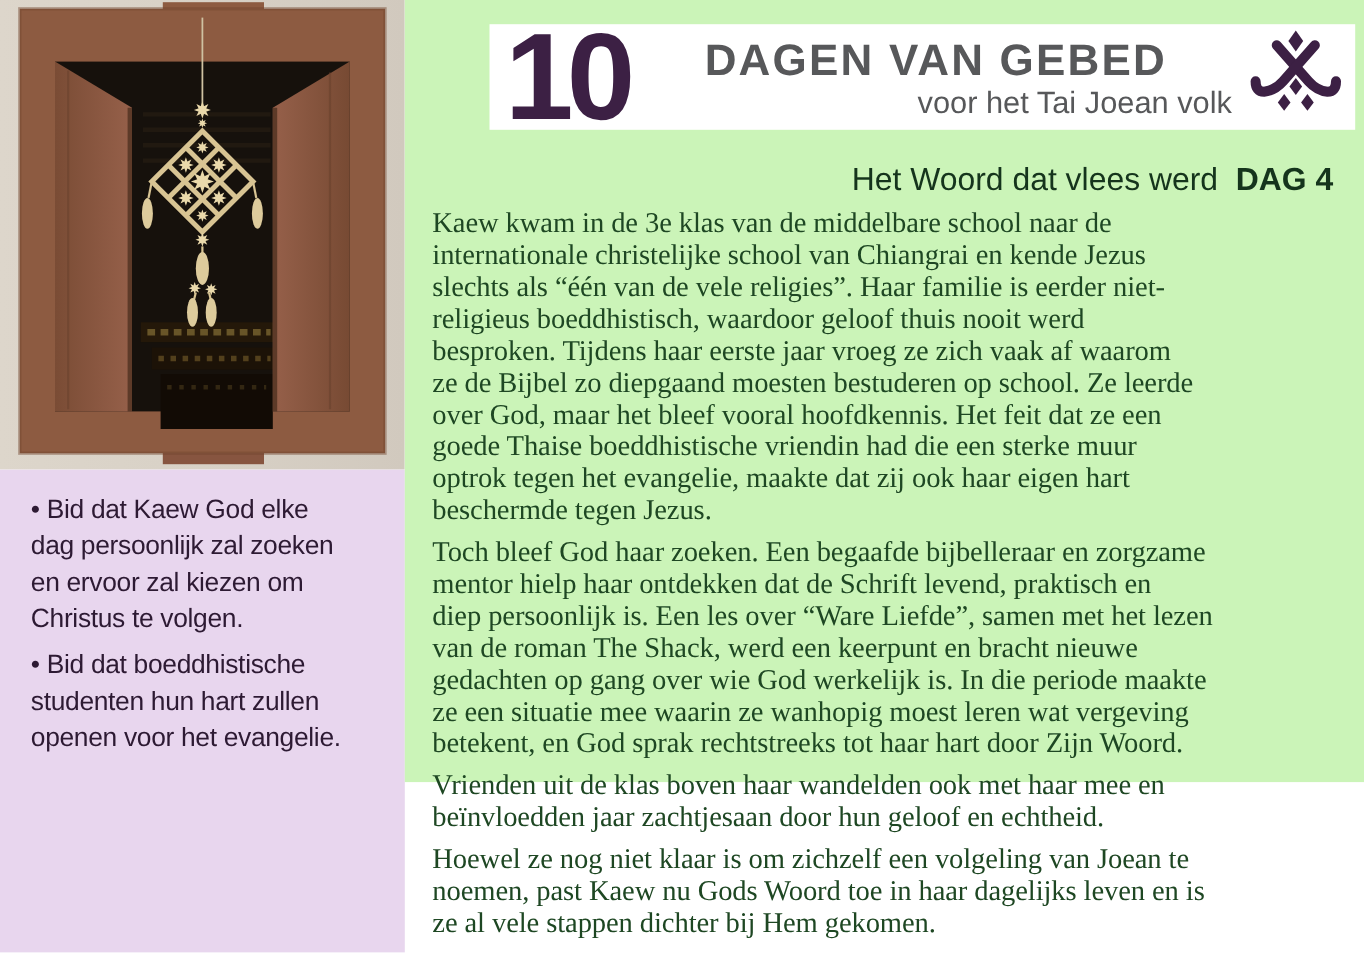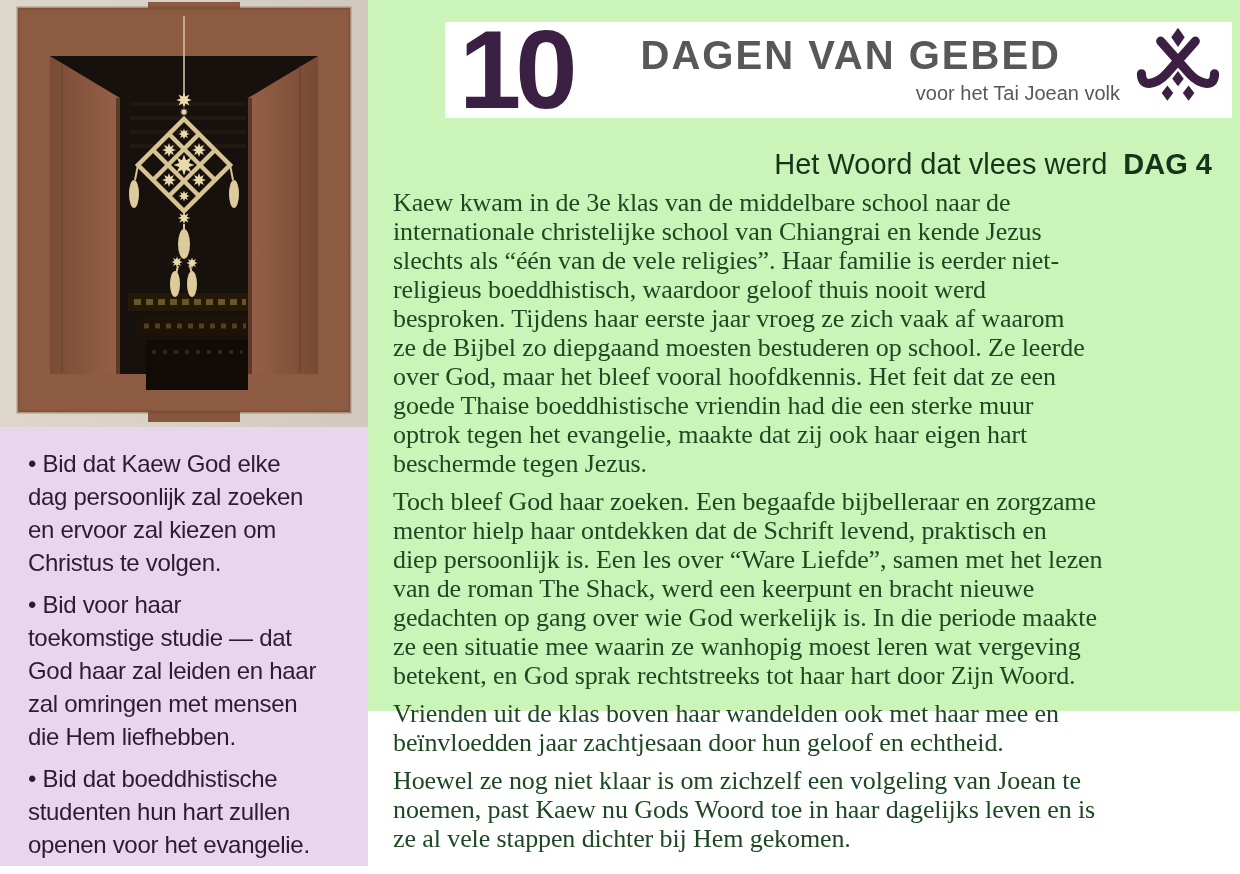--- a/index.html
+++ b/index.html
@@ -27,21 +27,21 @@
   .band {
     position:absolute; left:77px; top:22px; width:787px; height:96px;
     background:#ffffff; display:flex; align-items:center;
   }
   .band .num {
     font-size:112px; line-height:96px; font-weight:bold; color:#3c2044;
     letter-spacing:-6px; margin-left:14px; margin-right:10px;
   }
   .band .titles { flex:1; text-align:right; color:#57585a; margin-right:8px; }
   .band .t1 { font-size:40px; line-height:47px; font-weight:bold; letter-spacing:2px; white-space:nowrap;text-align:center; }
-  .band .t2 { font-size:20px; line-height:31px; margin-top:-1px; }
+  .band .t2 { font-size:28px; line-height:31px; margin-top:-1px; }
   .band .logo { width:100px; height:90px; margin-right:4px; flex:0 0 auto; }
   .band .logo svg { display:block; }
 
   .day-line {
     position:absolute; top:148px; right:28px;
     font-size:29px; color:#15341c; white-space:nowrap;margin-left:20px;
   }
   .day-line .label { font-weight:bold; margin-left:16px; }
 
   .story {
@@ -146,25 +146,20 @@
         <ellipse cx="192" cy="284" rx="5" ry="13" fill="#ddcb9c"></ellipse>
       </g>
     </svg>
   </div>
 
   <div class="sidebar">
     <p>• Bid dat Kaew God elke
 dag persoonlijk zal zoeken
 en ervoor zal kiezen om
 Christus te volgen.</p>
-    <p>• Bid voor haar
-toekomstige studie — dat
-God haar zal leiden en haar
-zal omringen met mensen
-die Hem liefhebben.</p>
     <p>• Bid dat boeddhistische
 studenten hun hart zullen
 openen voor het evangelie.</p>
   </div>
 
   <div class="main">
 
     <div class="band">
       <span class="num">10</span>
       <span class="titles">

